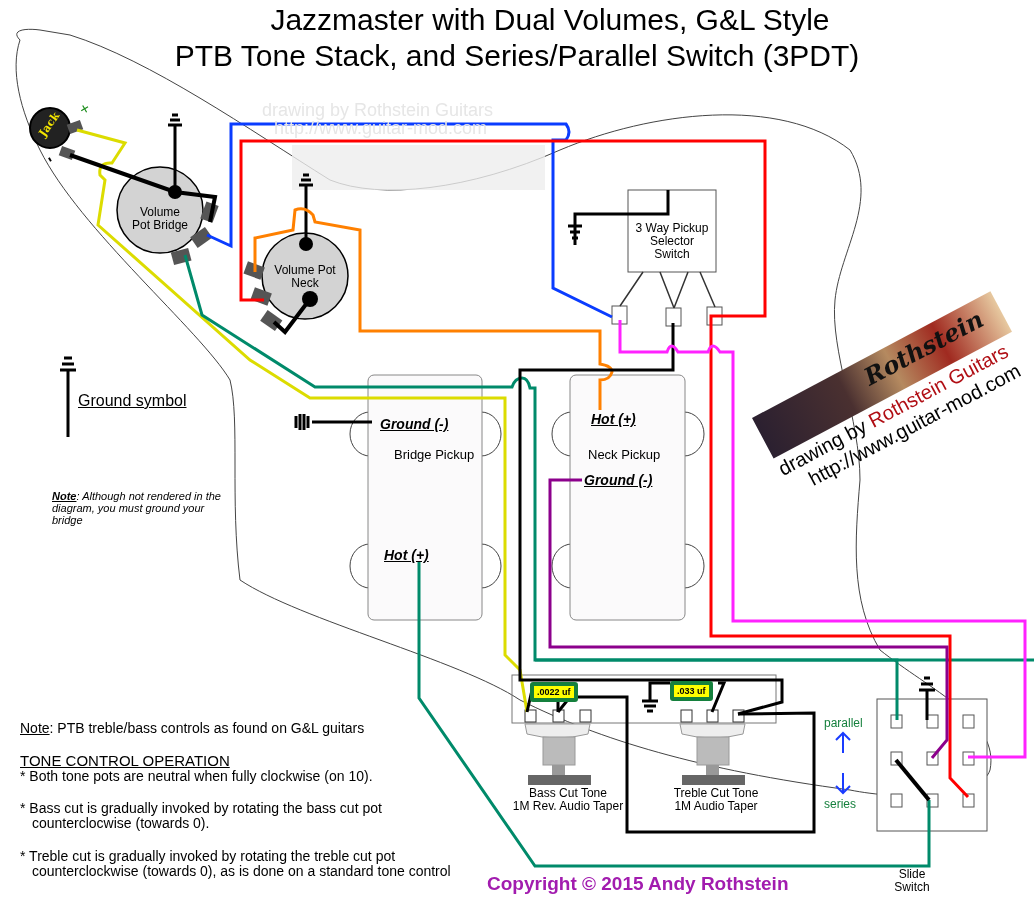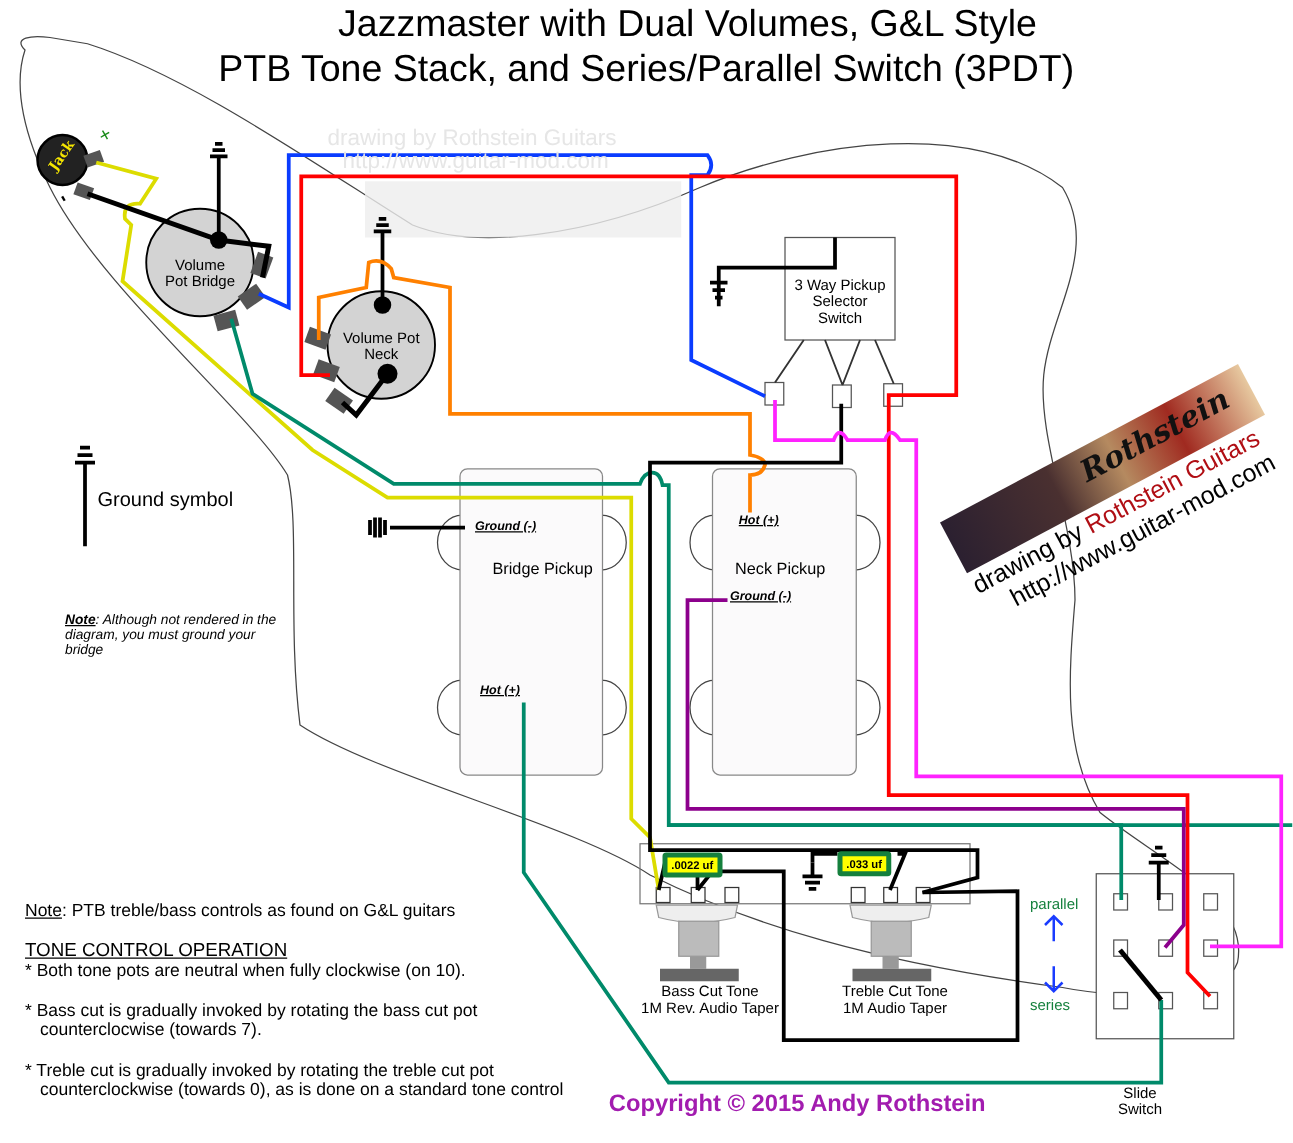--- a/index.html
+++ b/index.html
@@ -4,21 +4,21 @@
 <style>
   html, body { margin:0; padding:0; background:#ffffff; }
   body { width:1034px; height:914px; position:relative; overflow:hidden; font-family:"Liberation Sans", sans-serif; }
   #diagram { position:absolute; left:0; top:0; width:1034px; height:914px; }
   .title { position:absolute; left:0; width:1034px; text-align:center; font-size:30px; color:#000; line-height:32px; }
   .t1 { top:4px; left:50px; width:1000px; }
   .t2 { top:40px; }
   .abs { position:absolute; color:#000; }
   .potlabel { font-size:12px; text-align:center; line-height:13px; }
   .pulabel { font-size:13px; }
-  .terminal-label { font-size:10px; font-weight:bold; font-style:italic; text-decoration:underline; }
+  .terminal-label { font-size:14px; font-weight:bold; font-style:italic; text-decoration:underline; }
   .note-small { font-size:11px; font-style:italic; line-height:12px; }
   .note-small u { font-weight:bold; }
   .body-text { font-size:14px; line-height:15px; }
   .heading-u { text-decoration:underline; font-size:15px; }
   .copyright { position:absolute; left:487px; top:873px; color:#a21caf; font-weight:bold; font-size:19px; }
   .wm-gray { position:absolute; color:#e6e6e6; font-size:18px; }
   .logo-block { position:absolute; left:752px; top:418px; transform:rotate(-28deg); transform-origin:left top; }
   .logo-banner { width:270px; height:46px; background:linear-gradient(90deg,#2b2030 0%,#4a3030 35%,#b58a60 55%,#a02a20 75%,#e7c9a0 100%); position:relative; }
   .logo-banner span { position:absolute; right:20px; top:4px; font-family:"DejaVu Serif", serif; font-style:italic; font-weight:bold; font-size:24px; color:#111; }
   .logo-line1 { font-size:20px; color:#000; white-space:nowrap; margin-top:2px; }
@@ -168,21 +168,21 @@
   <div>Volume Pot</div>
     <div>Neck</div>
 </div>
 
 <div class="abs potlabel" style="left:628px;top:222px;width:88px;">
   <div>3 Way Pickup</div>
     <div>Selector</div>
     <div>Switch</div>
 </div>
 
-<div class="abs" style="left:78px;top:392px;font-size:16px;">Ground symbol</div>
+<div class="abs" style="left:78px;top:392px;font-size:16px;text-decoration:underline;">Ground symbol</div>
 
 <div class="abs note-small" style="left:52px;top:490px;width:180px;font-style:italic;"><u>Note</u><span>: Although not rendered in the diagram, you must ground your bridge</span></div>
 
 <div class="abs terminal-label" style="left:380px;top:416px;">Ground (-)</div>
 <div class="abs pulabel" style="left:394px;top:447px;">Bridge Pickup</div>
 <div class="abs terminal-label" style="left:384px;top:547px;">Hot (+)</div>
 
 <div class="abs terminal-label" style="left:591px;top:411px;">Hot (+)</div>
 <div class="abs pulabel" style="left:588px;top:447px;">Neck Pickup</div>
 <div class="abs terminal-label" style="left:584px;top:472px;">Ground (-)</div>
@@ -210,16 +210,16 @@
   <div class="logo-banner">
       <span>Rothstein</span>
     </div>
   <div class="logo-line1"><span>drawing by </span><span class="red">Rothstein Guitars</span></div>
   <div class="logo-line2">http://www.guitar-mod.com</div>
 </div>
 
 <div class="abs body-text" style="left:20px;top:721px;"><u>Note</u><span>:  PTB treble/bass controls as found on G&amp;L guitars</span></div>
 <div class="abs heading-u" style="left:20px;top:752px;">TONE CONTROL OPERATION</div>
 <div class="abs body-text" style="left:20px;top:769px;width:450px;">* <span>Both tone pots are neutral when fully clockwise (on 10).</span></div>
-<div class="abs body-text" style="left:20px;top:801px;width:430px;padding-left:12px;text-indent:-12px;">* <span>Bass cut is gradually invoked by rotating the bass cut pot counterclocwise (towards 7).</span></div>
+<div class="abs body-text" style="left:20px;top:801px;width:430px;padding-left:12px;text-indent:-12px;">* <span>Bass cut is gradually invoked by rotating the bass cut pot counterclocwise (towards 0).</span></div>
 <div class="abs body-text" style="left:20px;top:849px;width:450px;padding-left:12px;text-indent:-12px;">* <span>Treble cut is gradually invoked  by rotating the treble cut pot counterclockwise (towards 0), as is done on a standard tone control</span></div>
 
 <div class="copyright">Copyright © 2015 Andy Rothstein</div>
 
 </body></html>

